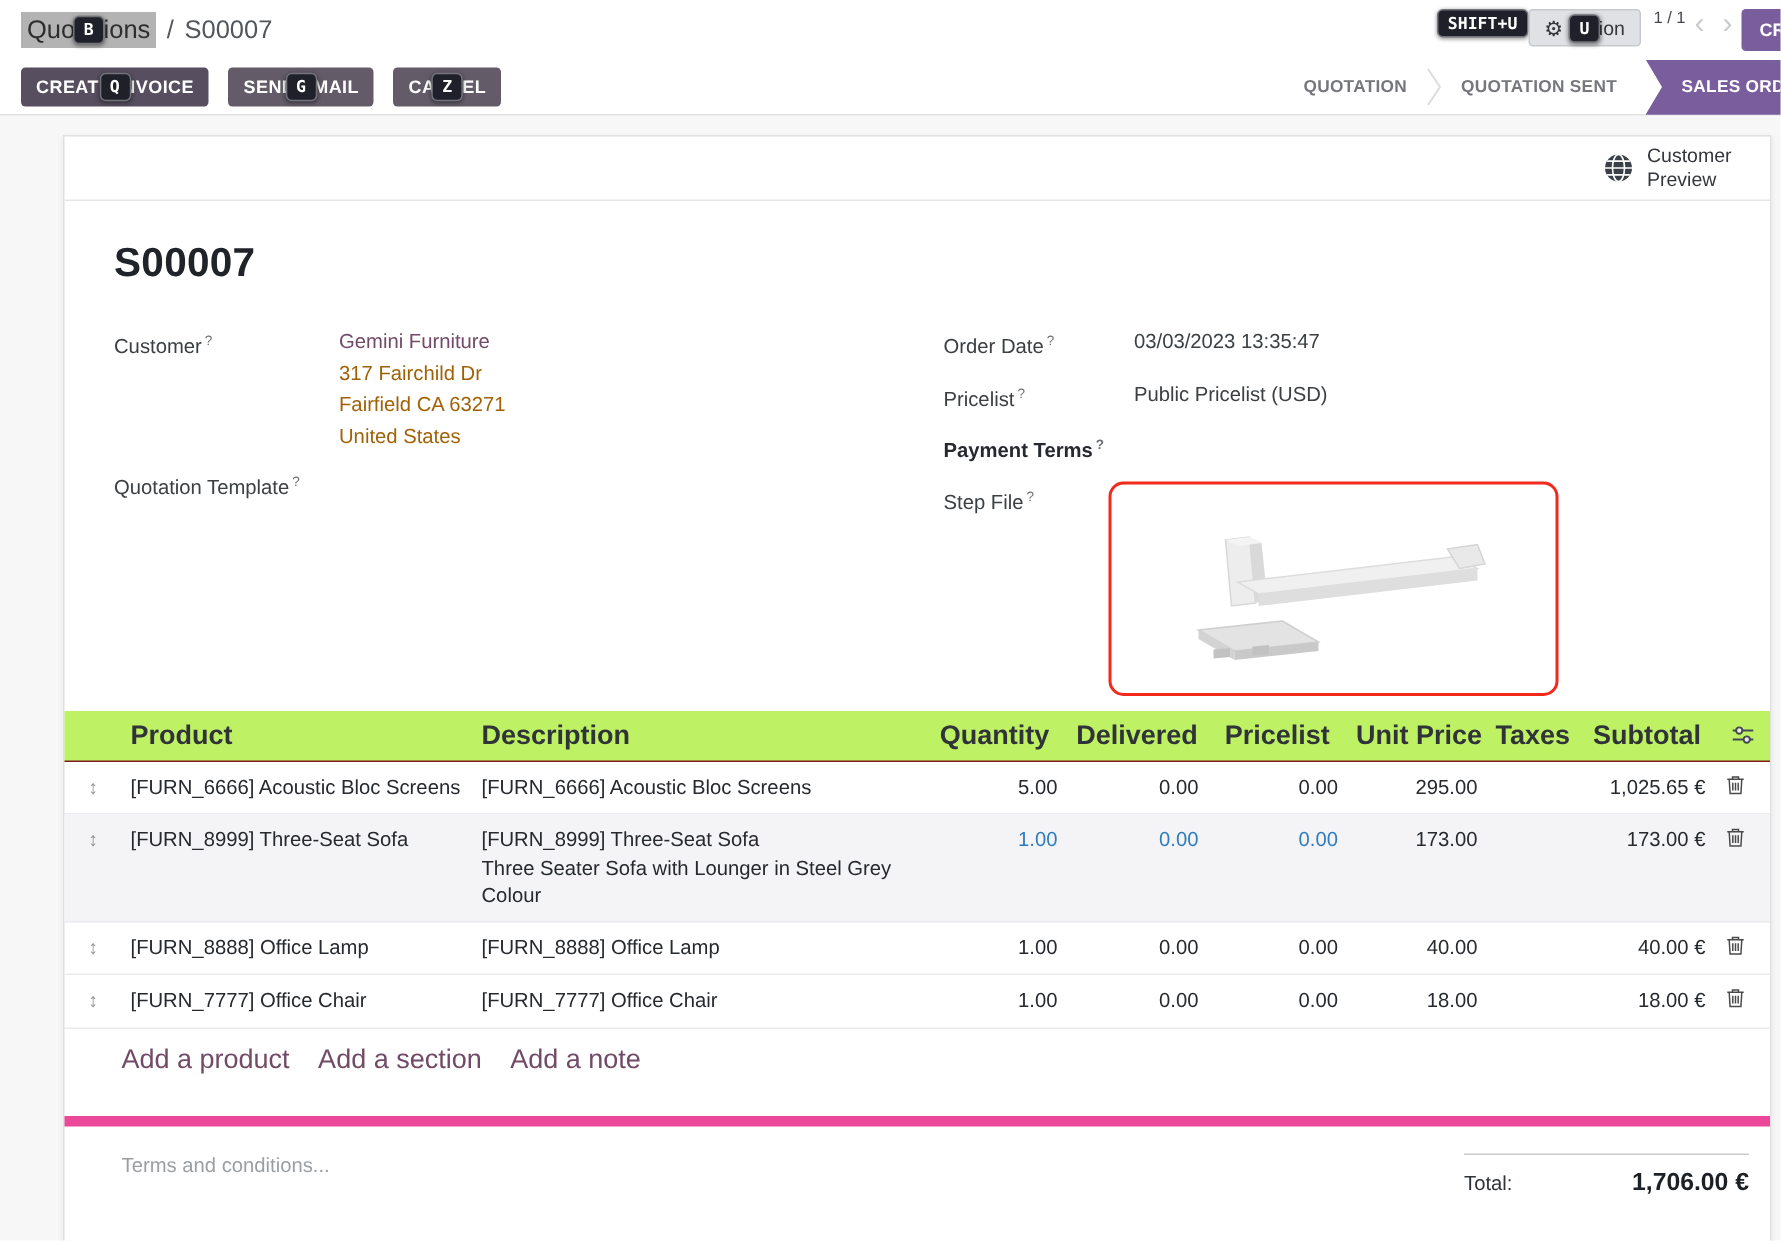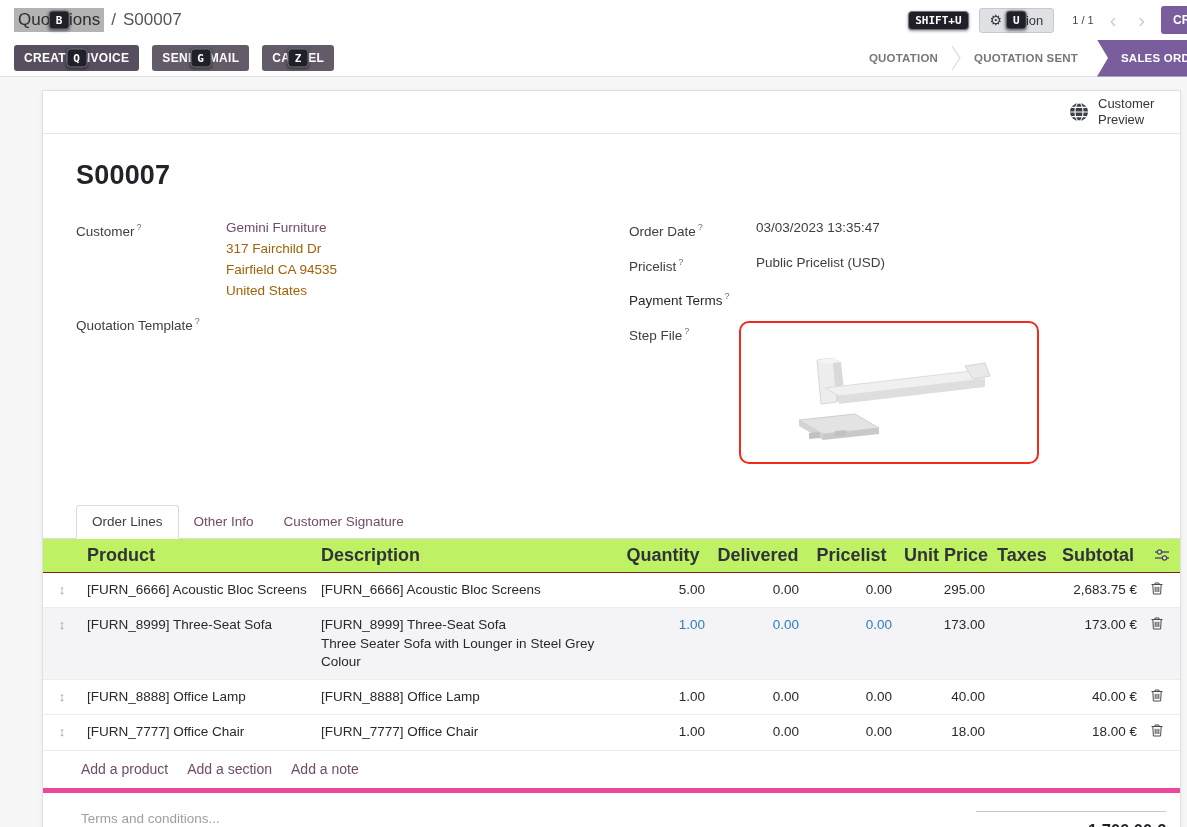--- a/index.html
+++ b/index.html
@@ -8,21 +8,21 @@
 
   
   .topbar { height:40px; background:#fff; display:flex; justify-content:space-between; align-items:center; padding:0 0 0 14px; }
   .breadcrumb { font-size:17px; color:#53565a; display:flex; align-items:center; gap:7px; white-space:nowrap; }
   .bc-parent { position:relative; background:#b3b3b3; color:#2e2e2e; padding:2px 4px; cursor:pointer; }
   .bc-current { color:#53565a; }
   .kbd-hint { font-family:"DejaVu Sans Mono", monospace; font-size:11px; font-weight:bold; background:#20202a; color:#fff;
               padding:1px 6px; border-radius:4px; border:1px solid #73737b; box-shadow:0 1px 3px rgba(0,0,0,.45);
               line-height:15px; display:inline-block; white-space:nowrap; }
   .hint-center { position:absolute; left:50%; top:50%; transform:translate(-50%,-50%); z-index:2; }
-  .topbar-right { display:flex; align-items:center; gap:10px; flex-shrink:0;padding-left:44px; }
+  .topbar-right { display:flex; align-items:flex-start; flex-shrink:0;padding-left:44px; }
   .action-btn { position:relative; display:flex; align-items:center; gap:5px; background:#dfe1e5; border:1px solid #c6c9ce;
                 border-radius:3px; font-size:13px; color:#33363a; padding:4px 10px; cursor:pointer; font-family:inherit; }
   .gear-ic { font-size:14px; line-height:1; }
   .pager { font-size:11px; color:#43464a; margin-left:8px; }
   .pager-btn { background:none; border:none; font-size:20px; color:#c9cbce; cursor:pointer; padding:0 6px; line-height:1; font-family:inherit; }
   .create-btn { background:#7a5d9c; color:#fff; border:none; font-size:12px; font-weight:bold; padding:7px 12px;
                 border-radius:3px 0 0 3px; width:60px; margin-right:-34px; overflow:hidden; white-space:nowrap; text-align:left; cursor:pointer; font-family:inherit; }
 
   
   .controlbar { height:37px; background:#fff; border-bottom:1px solid #e2e2e4; display:flex; justify-content:space-between; align-items:center; padding-left:14px; }
@@ -45,21 +45,21 @@
   .cust-preview-label { font-size:13px; color:#33363a; width:66px; line-height:1.25; }
 
   .form-pad { padding:26px 33px 0; }
   .doc-title { font-size:27px; font-weight:bold; color:#202327; margin-bottom:26px; letter-spacing:.2px; }
   .form-cols { display:flex; }
   .col-left { width:553px; flex-shrink:0; }
   .col-right { flex:1; }
   .field { display:flex; margin-bottom:10px; font-size:13.5px; line-height:21px; }
   .f-label { width:150px; flex-shrink:0; color:#3c4043; }
   .col-right .f-label { width:127px; }
-  .f-label.bold { font-weight:normal; color:#26292d; }
+  .f-label.bold { font-weight:bold; color:#26292d; }
   sup.q { font-size:9px; color:#6b6e72; margin-left:2px; }
   .link-plum { color:#714B67; cursor:pointer; }
   .addr div { color:#a16207; }
   .tmpl-field { margin-top:6px; }
   .stepfile-row { margin-top:3px; }
   .stepfile-box { width:300px; height:143px; border:2px solid #f2291b; border-radius:10px; margin-left:-17px;
                   display:flex; align-items:center; justify-content:center; cursor:pointer; background:#fff; }
 
   
   .tabs { display:flex; align-items:flex-end; padding-left:33px; border-bottom:1px solid #d9dbdf; margin-top:31px; }
@@ -73,21 +73,21 @@
   .th.num { text-align:center; }
   .th.icon-col { display:flex; justify-content:center; align-items:center; cursor:pointer; }
   .tr { border-bottom:1px solid #ececee; font-size:13.5px; color:#26292d; align-items:start; }
   .tr.hl { background:#f4f4f6; }
   .td { padding:8px 6px 7px; line-height:18.5px; }
   .td.num { text-align:right; }
   .lk { color:#2e7cbe; }
   .c-handle { text-align:center; }
   .drag-ic { color:#94969a; font-size:13px; cursor:grab; }
   .c-trash { padding-top:9px; padding-left:8px; cursor:pointer; }
-  .add-links { display:flex; gap:19px; padding:10px 0 11px 38px; border-bottom:5px solid #ec4899; font-size:14px; }
+  .add-links { display:flex; gap:19px; padding:10px 0 27px 38px; border-bottom:7px solid #ec4899; font-size:18px; }
   .add-links span { color:#714B67; cursor:pointer; }
 
   
   .sheet-footer { display:flex; justify-content:space-between; align-items:flex-start; padding:18px 14px 0 38px; }
   .terms { font-size:13.5px; color:#9b9fa3; cursor:text; }
   .total-box { width:190px; border-top:1px solid #c9cacd; padding-top:9px; display:flex; justify-content:space-between; align-items:baseline; }
   .total-label { font-size:13.5px; color:#303338; }
   .total-value { font-size:16.5px; font-weight:bold; color:#1d2024; }
 </style>
 </head>
@@ -160,21 +160,21 @@
     <div class="doc-title">S00007</div>
 
     <div class="form-cols">
 
       <div class="col-left">
         <div class="field">
           <span class="f-label"><span>Customer</span><sup class="q">?</sup></span>
           <span class="addr">
             <span class="link-plum">Gemini Furniture</span>
             <div>317 Fairchild Dr</div>
-            <div>Fairfield CA 94535</div>
+            <div>Fairfield CA 63271</div>
             <div>United States</div>
           </span>
         </div>
         <div class="field tmpl-field">
           <span class="f-label"><span>Quotation Template</span><sup class="q">?</sup></span>
           <span></span>
         </div>
       </div>
 
       <div class="col-right">
@@ -209,25 +209,20 @@
               <polygon points="80,60 226,43 226,51 80,68" fill="#dedede"></polygon>
 
               <polygon points="206,30 226,27 231,40 214,43" fill="#e9e9e9" stroke="#d5d5d5" stroke-width="1"></polygon>
             </svg>
           </span>
         </div>
       </div>
     </div>
   </div>
 
-  <div class="tabs">
-    <div class="tab active">Order Lines</div>
-    <div class="tab">Other Info</div>
-    <div class="tab">Customer Signature</div>
-  </div>
 
   <div>
     <div class="grid-row thead">
       <div class="th"></div>
       <div class="th">Product</div>
       <div class="th">Description</div>
       <div class="th num">Quantity</div>
       <div class="th num">Delivered</div>
       <div class="th num">Pricelist</div>
       <div class="th num">Unit Price</div>
@@ -245,21 +240,21 @@
     <div>
         <div class="grid-row tr">
           <div class="td c-handle"><span class="drag-ic">↕</span></div>
           <div class="td">[FURN_6666] Acoustic Bloc Screens</div>
           <div class="td">[FURN_6666] Acoustic Bloc Screens</div>
           <div class="td num">5.00</div>
           <div class="td num">0.00</div>
           <div class="td num">0.00</div>
           <div class="td num">295.00</div>
           <div class="td"></div>
-          <div class="td num">2,683.75 €</div>
+          <div class="td num">1,025.65 €</div>
           <div class="td c-trash"><svg width="12" height="13" viewBox="0 0 12 13">
               <path d="M0.5 2.5h11M4 2.5V1h4v1.5M1.8 2.5l.6 9.5h7.2l.6-9.5M4.2 4.8v5.2M6 4.8v5.2M7.8 4.8v5.2" stroke="#4a4a4a" stroke-width="1" fill="none"></path>
             </svg></div>
         </div>
         <div class="grid-row tr hl">
           <div class="td c-handle"><span class="drag-ic">↕</span></div>
           <div class="td">[FURN_8999] Three-Seat Sofa</div>
           <div class="td">[FURN_8999] Three-Seat Sofa<br>Three Seater Sofa with Lounger in Steel Grey Colour</div>
           <div class="td num lk">1.00</div>
           <div class="td num lk">0.00</div>

